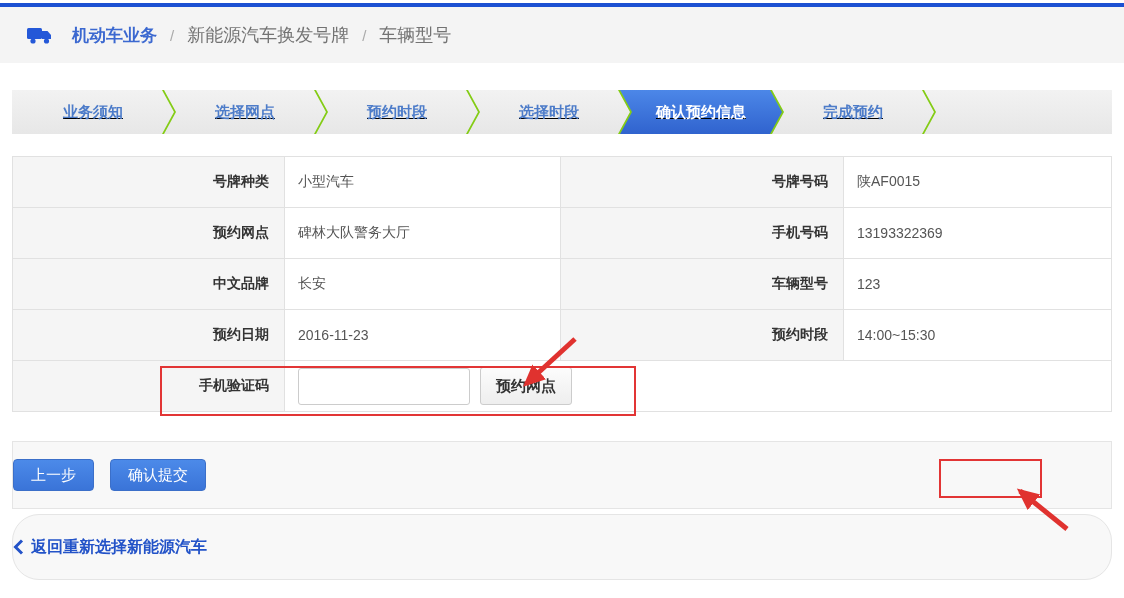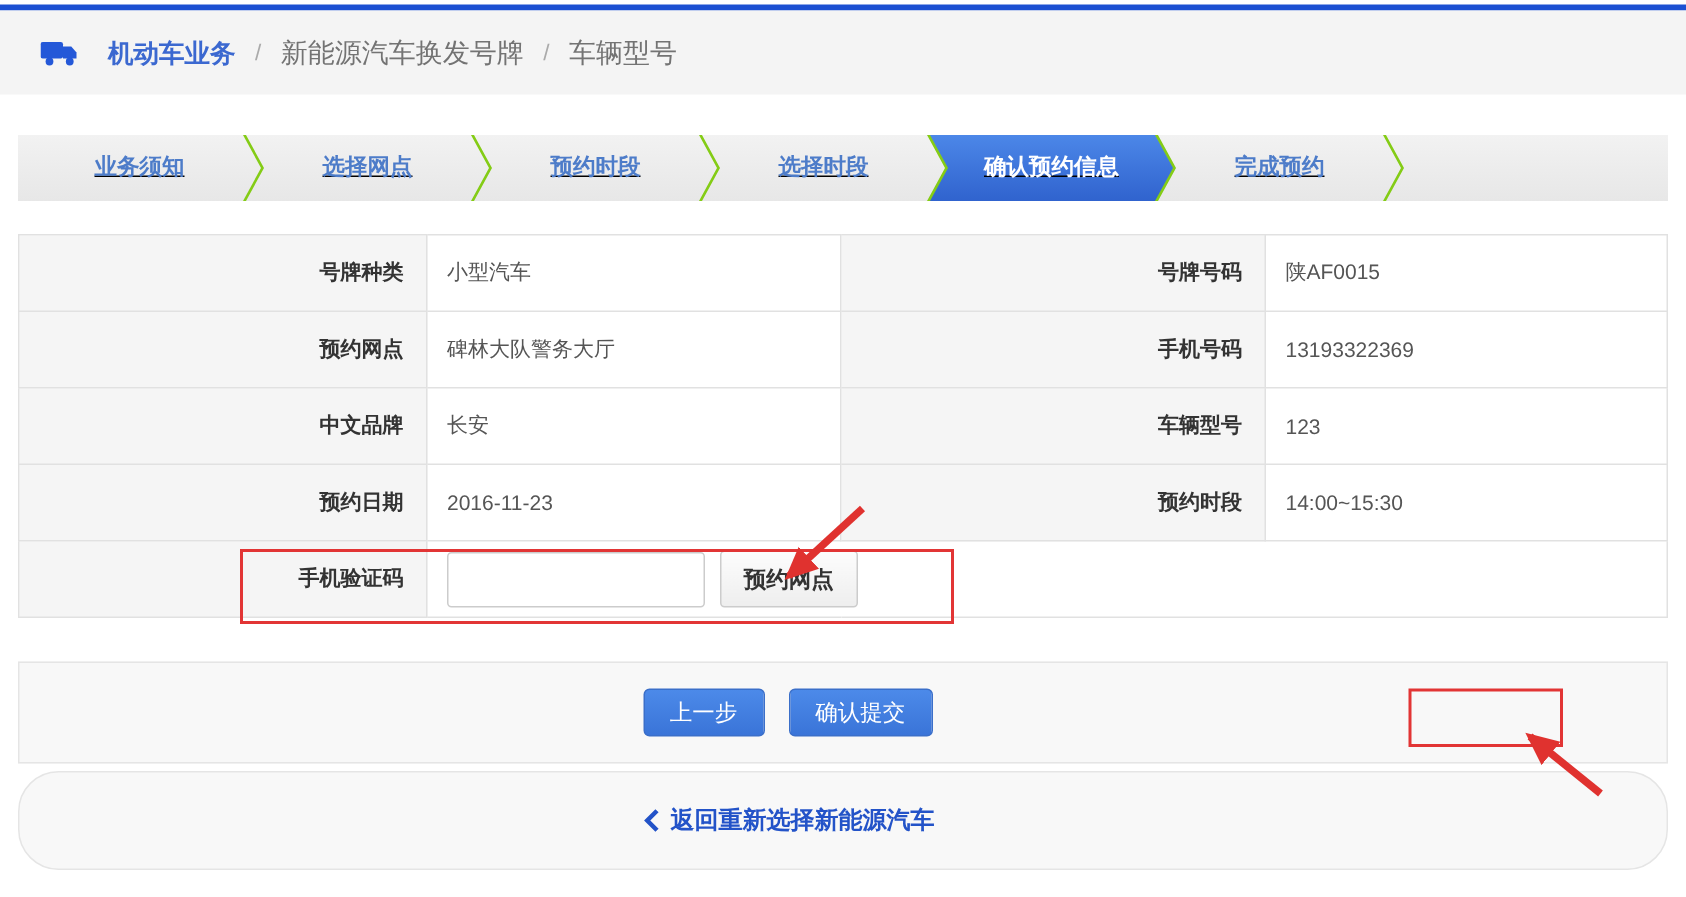--- a/index.html
+++ b/index.html
@@ -35,21 +35,21 @@
   td.val { padding-left:13px; color:#555; }
   .captcha-cell { padding-left:13px; }
   .captcha-input { width:172px; height:37px; border:1px solid #ccc; border-radius:3px; outline:none;
                    font-size:15px; padding:0 8px; vertical-align:middle; }
   .captcha-btn { margin-left:6px; height:38px; padding:0 15px; vertical-align:middle; cursor:pointer;
                  background:linear-gradient(180deg,#fcfcfc,#eee); border:1px solid #ccc; border-radius:3px;
                  font-size:15px; font-weight:bold; color:#333; font-family:inherit; }
 
   
   .band { margin:0 12px; background:#f8f8f8; border:1px solid #e5e5e5; display:flex;
-          align-items:center; justify-content:center; }
+          align-items:center; justify-content:flex-start; }
   .band.actions { margin-top:29px; height:68px; padding-right:74px; gap:16px; }
   .band.backlink { margin-top:5px; height:66px; padding-right:72px;border-radius:27px; }
   .btn-blue { height:32px; padding:0 17px; border:1px solid #3b6fc9; border-radius:4px; cursor:pointer;
               background:linear-gradient(180deg,#4c8ae9,#3a74d8); color:#fff; font-size:15px; font-family:inherit; }
   .back-link { display:flex; align-items:center; color:#2353c8; font-size:16px; font-weight:bold; cursor:pointer; }
   .back-link svg { margin-right:7px; }
 
   
   .anno-box { position:absolute; border:2px solid #e23535; pointer-events:none; }
   .anno-box.captcha { left:160px; top:366px; width:476px; height:50px; }

